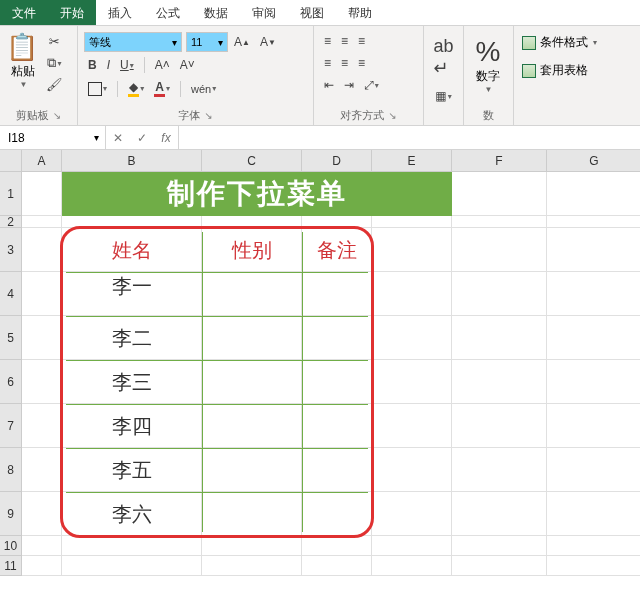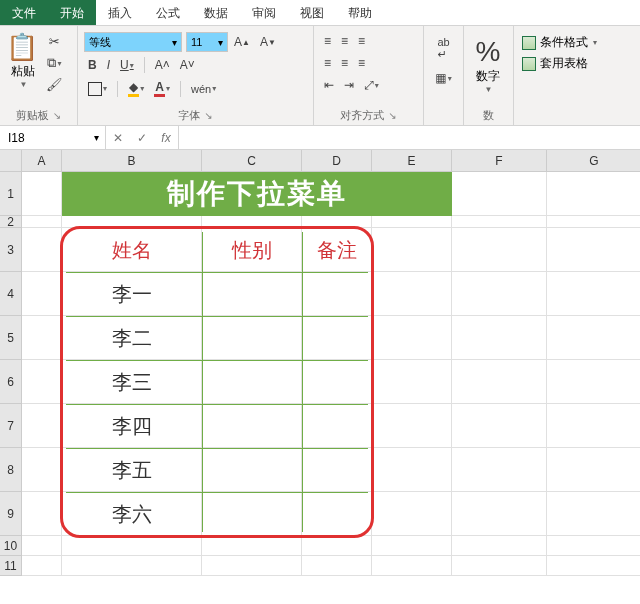--- a/index.html
+++ b/index.html
@@ -172,41 +172,41 @@
       </div>
     </div>
     <div class="group-title">
         <span>对齐方式</span>
         <span class="lnch">↘</span>
       </div>
   </div>
 
   <div class="group" style="width:40px">
     <div class="group-body col" style="gap:6px; padding:6px 2px; align-items:center">
-      <span class="btn" style="font-size:11px">ab<br>↵</span>
+      <span class="btn" style="font-size:18px">ab<br>↵</span>
       <span class="btn">▦<span class="caret">▾</span></span>
     </div>
     <div class="group-title"></div>
   </div>
 
   <div class="group" style="width:50px">
     <div class="group-body">
       <div class="num-big">
         <span class="ic">%</span>
         <span>数字</span>
         <span class="caret">▼</span>
       </div>
     </div>
     <div class="group-title">
         <span>数</span>
       </div>
   </div>
 
   <div class="group" style="flex:1; border-right:none">
-    <div class="group-body col" style="padding:4px 4px; gap:0">
+    <div class="group-body col" style="padding:4px 4px; gap:7px">
       <div class="style-row">
           <span class="style-sq"></span>
           <span>条件格式</span>
           <span class="caret">▾</span>
         </div>
       <div class="style-row">
           <span class="style-sq"></span>
           <span>套用表格</span>
         </div>
     </div>
@@ -325,21 +325,21 @@
       <div class="g-cell" style="left: 40px; top: 384px; width: 140px; height: 20px;"></div>
       <div class="g-cell" style="left: 180px; top: 384px; width: 100px; height: 20px;"></div>
       <div class="g-cell" style="left: 280px; top: 384px; width: 70px; height: 20px;"></div>
       <div class="g-cell" style="left: 350px; top: 384px; width: 80px; height: 20px;"></div>
       <div class="g-cell" style="left: 430px; top: 384px; width: 95px; height: 20px;"></div>
       <div class="g-cell" style="left: 525px; top: 384px; width: 95px; height: 20px;"></div>
       <div class="title-band" style="left: 40px; top: 0px; width: 390px; height: 44px;">制作下拉菜单</div>
       <div class="data-cell hdr-cell" style="left: 40px; top: 56px; width: 140px; height: 44px;">姓名</div>
       <div class="data-cell hdr-cell" style="left: 180px; top: 56px; width: 100px; height: 44px;">性别</div>
       <div class="data-cell hdr-cell" style="left: 280px; top: 56px; width: 70px; height: 44px;">备注</div>
-      <div class="data-cell name-cell" style="left: 40px; top: 100px; width: 140px; height: 44px;">李一</div>
+      <div class="data-cell name-cell" style="left: 40px; top: 92px; width: 140px; height: 44px;">李一</div>
       <div class="data-cell name-cell" style="left: 40px; top: 144px; width: 140px; height: 44px;">李二</div>
       <div class="data-cell name-cell" style="left: 40px; top: 188px; width: 140px; height: 44px;">李三</div>
       <div class="data-cell name-cell" style="left: 40px; top: 232px; width: 140px; height: 44px;">李四</div>
       <div class="data-cell name-cell" style="left: 40px; top: 276px; width: 140px; height: 44px;">李五</div>
       <div class="data-cell name-cell" style="left: 40px; top: 320px; width: 140px; height: 44px;">李六</div>
       <div class="g-line-h" style="left: 44px; top: 100px; width: 302px;"></div>
       <div class="g-line-h" style="left: 44px; top: 144px; width: 302px;"></div>
       <div class="g-line-h" style="left: 44px; top: 188px; width: 302px;"></div>
       <div class="g-line-h" style="left: 44px; top: 232px; width: 302px;"></div>
       <div class="g-line-h" style="left: 44px; top: 276px; width: 302px;"></div>

